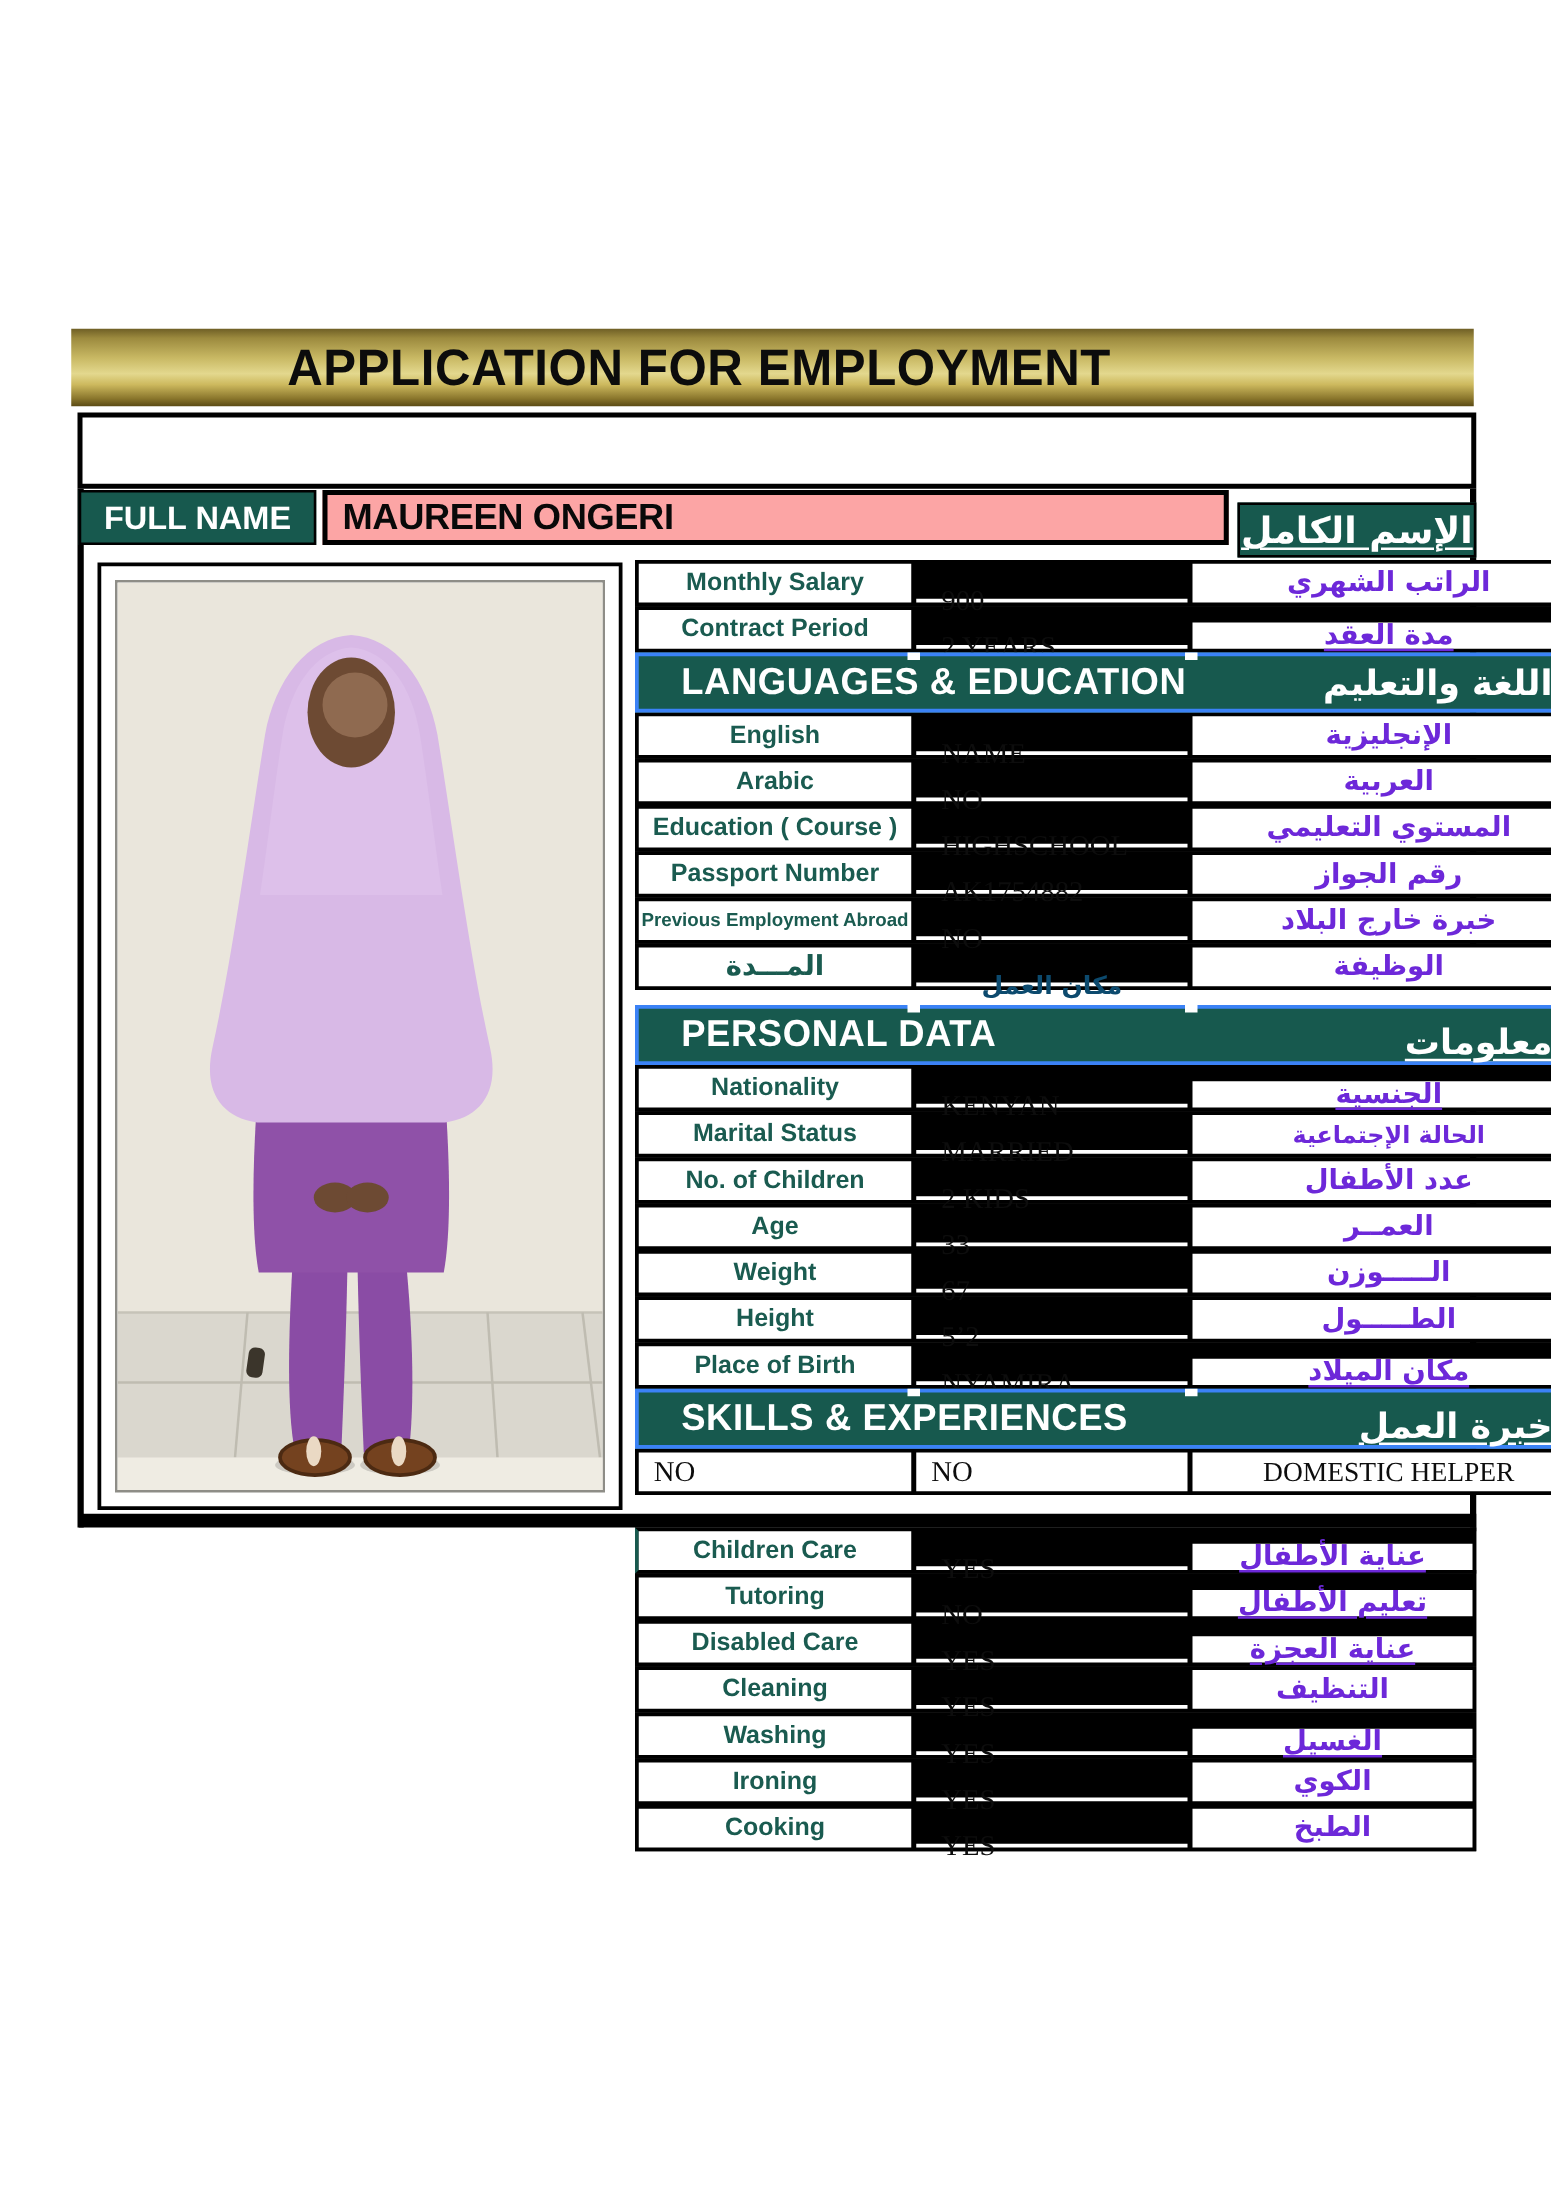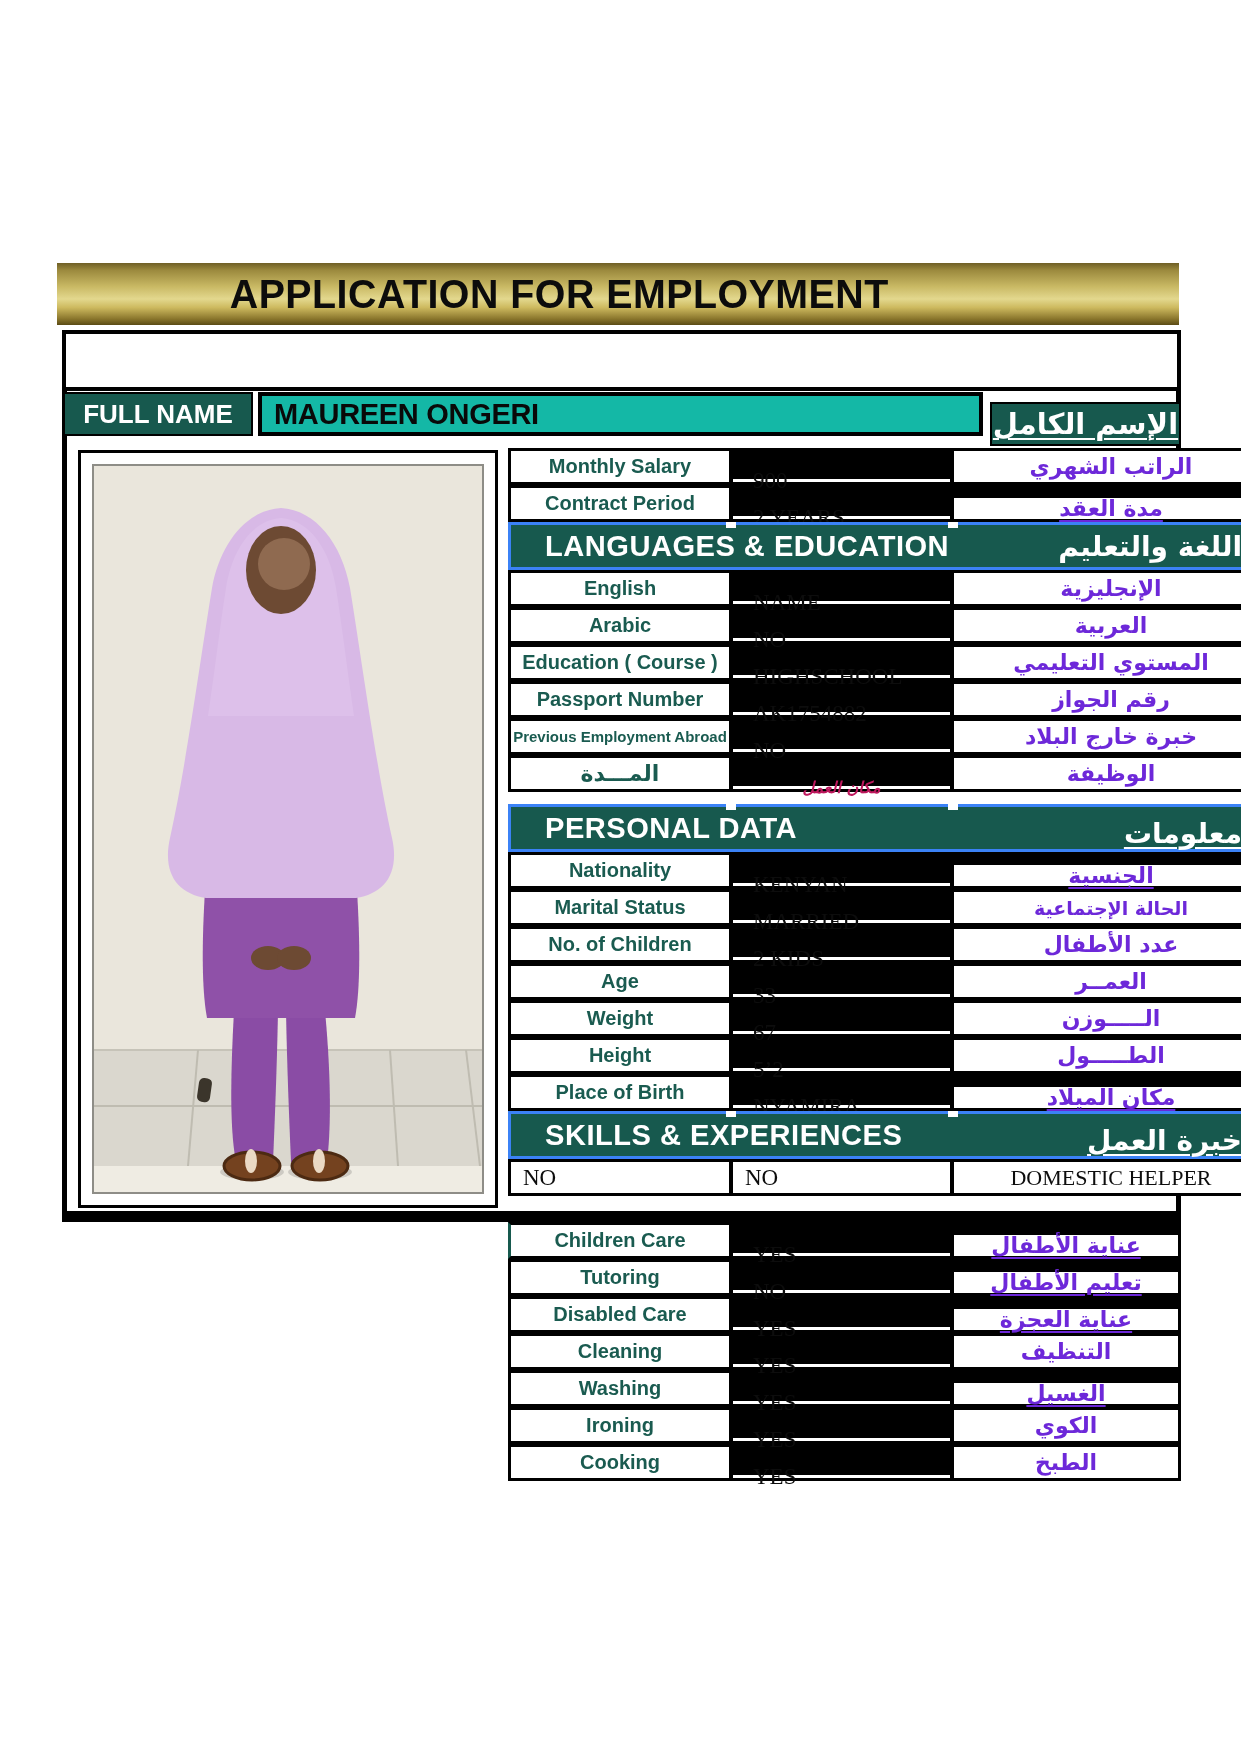--- a/index.html
+++ b/index.html
@@ -15,21 +15,21 @@
   
   .empty-strip{position:absolute;left:62px;top:330px;width:1119px;height:61px;background:#fff;border:4px solid #000;box-sizing:border-box;}
   .rail{position:absolute;width:5px;background:#000;top:391px;height:831px;}
   .rail-left{left:62px;}
   .rail-right{left:1176px;}
 
   
   .fullname-row{position:absolute;left:63px;top:392px;width:1118px;height:44px;}
   .fn-en{position:absolute;left:0;top:0;width:190px;height:44px;background:#17594E;border:2px solid #000;box-sizing:border-box;
     color:#fff;font-weight:700;font-size:26px;display:flex;align-items:center;justify-content:center;}
-  .fn-val{position:absolute;left:195px;top:0;width:725px;height:44px;background:#14b8a6;border:4px solid #000;box-sizing:border-box;
+  .fn-val{position:absolute;left:195px;top:0;width:725px;height:44px;background:#fca5a5;border:4px solid #000;box-sizing:border-box;
     display:flex;align-items:center;padding-left:12px;font-size:29px;font-weight:700;color:#090909;letter-spacing:-0.3px;}
   .fn-ar{position:absolute;left:927px;top:0;width:191px;height:44px;background:#17594E;border:2px solid #000;box-sizing:border-box;
     color:#fff;font-weight:700;font-size:29px;display:flex;align-items:center;justify-content:center;}
 
   
   .photo-frame{position:absolute;left:78px;top:450px;width:420px;height:758px;border:3px solid #000;box-sizing:border-box;background:#fff;padding:11px;}
   .photo-inner{width:100%;height:100%;border:2px solid #8e8d87;box-sizing:border-box;overflow:hidden;}
   .photo-inner svg{display:block;}
 
   
@@ -171,21 +171,21 @@
     </div>
 
     <div class="trow">
       <div class="cell lab small">Previous Employment Abroad</div>
       <div class="cell val">NO</div>
       <div class="cell arl ar">خبرة خارج البلاد</div>
     </div>
 
     <div class="trow">
       <div class="cell lab ar" style="font-size:22px;">المـــدة</div>
-      <div class="cell val ar" style="justify-content:center;padding-left:0;font-family:'DejaVu Sans',sans-serif;font-weight:700;color:#be185d;font-size:16px;font-style:italic;">مكان العمل</div>
+      <div class="cell val ar" style="justify-content:center;padding-left:0;font-family:'DejaVu Sans',sans-serif;font-weight:700;color:#0c4a6e;font-size:20px;">مكان العمل</div>
       <div class="cell arl ar">الوظيفة</div>
     </div>
 
     <div class="gaprow"></div>
 
     <div class="thead">
       <span class="notch n1"></span>
       <span class="notch n2"></span>
       <span class="h-en">PERSONAL DATA</span>
       <span class="h-ar ar u">معلومات</span>

